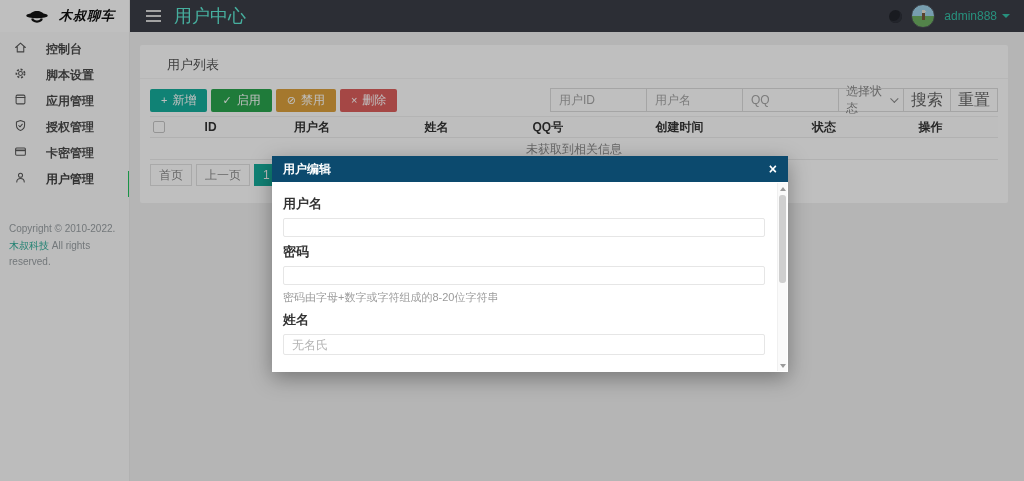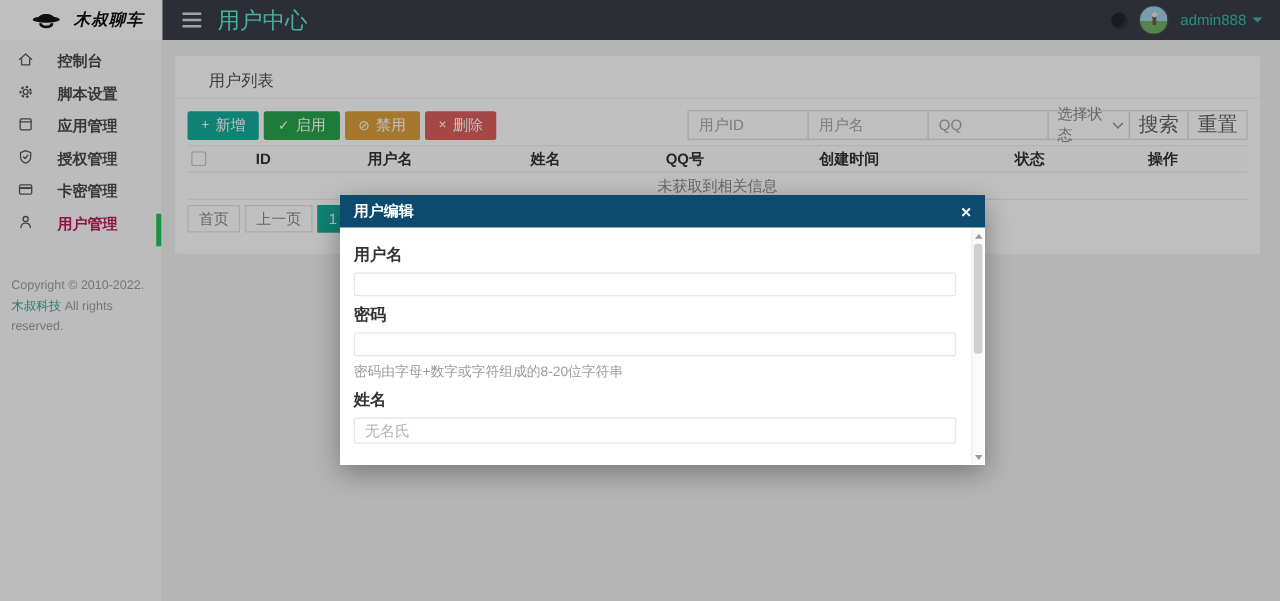--- a/index.html
+++ b/index.html
@@ -7,21 +7,21 @@
   body { position:relative; overflow:hidden; background:#f2f2f2;
          font-family:"Liberation Sans","DejaVu Sans",sans-serif; font-size:12px; color:#333; }
 
   
   .sidebar { position:absolute; left:0; top:0; width:130px; height:481px; background:#fbfbfb; border-right:1px solid #ededed; z-index:2; }
   .logo { height:32px; display:flex; align-items:center; gap:9px; padding-left:24px; background:#fff; }
   .brand-text { font-size:13px; font-weight:bold; font-style:italic; letter-spacing:1px; color:#111; }
   .menu { padding-top:9px; }
   .menu-item { height:26px; display:flex; align-items:flex-start; gap:19px; padding-left:14px; color:#4a4a4a; cursor:pointer;font-weight:bold; }
   .menu-item .mi { width:13px; height:13px; display:inline-flex; }
-  .menu-item.active { border-right:4px solid #22c55e; color:#be185d; }
+  .menu-item.active { border-right:1px solid #22c55e; color:#404040; }
   .copyright { position:absolute; top:221px; left:9px; width:113px; font-size:10px; color:#9aa0a4; line-height:1.65; }
   .copyright .link { color:#2fae99; }
 
   
   .topbar { position:absolute; left:130px; top:0; right:0; height:32px; background:#3b3e47; z-index:2;
             display:flex; align-items:center; color:#e8e8e8; }
   .burger { width:15px; margin-left:16px; display:inline-block; }
   .burger i { display:block; height:2px; background:#d9d9d9; margin:3px 0; }
   .topbar-title { margin-left:13px; font-size:18px; color:#5eead4; }
   .topbar-right { margin-left:auto; display:flex; align-items:center; gap:9px; padding-right:14px; }

